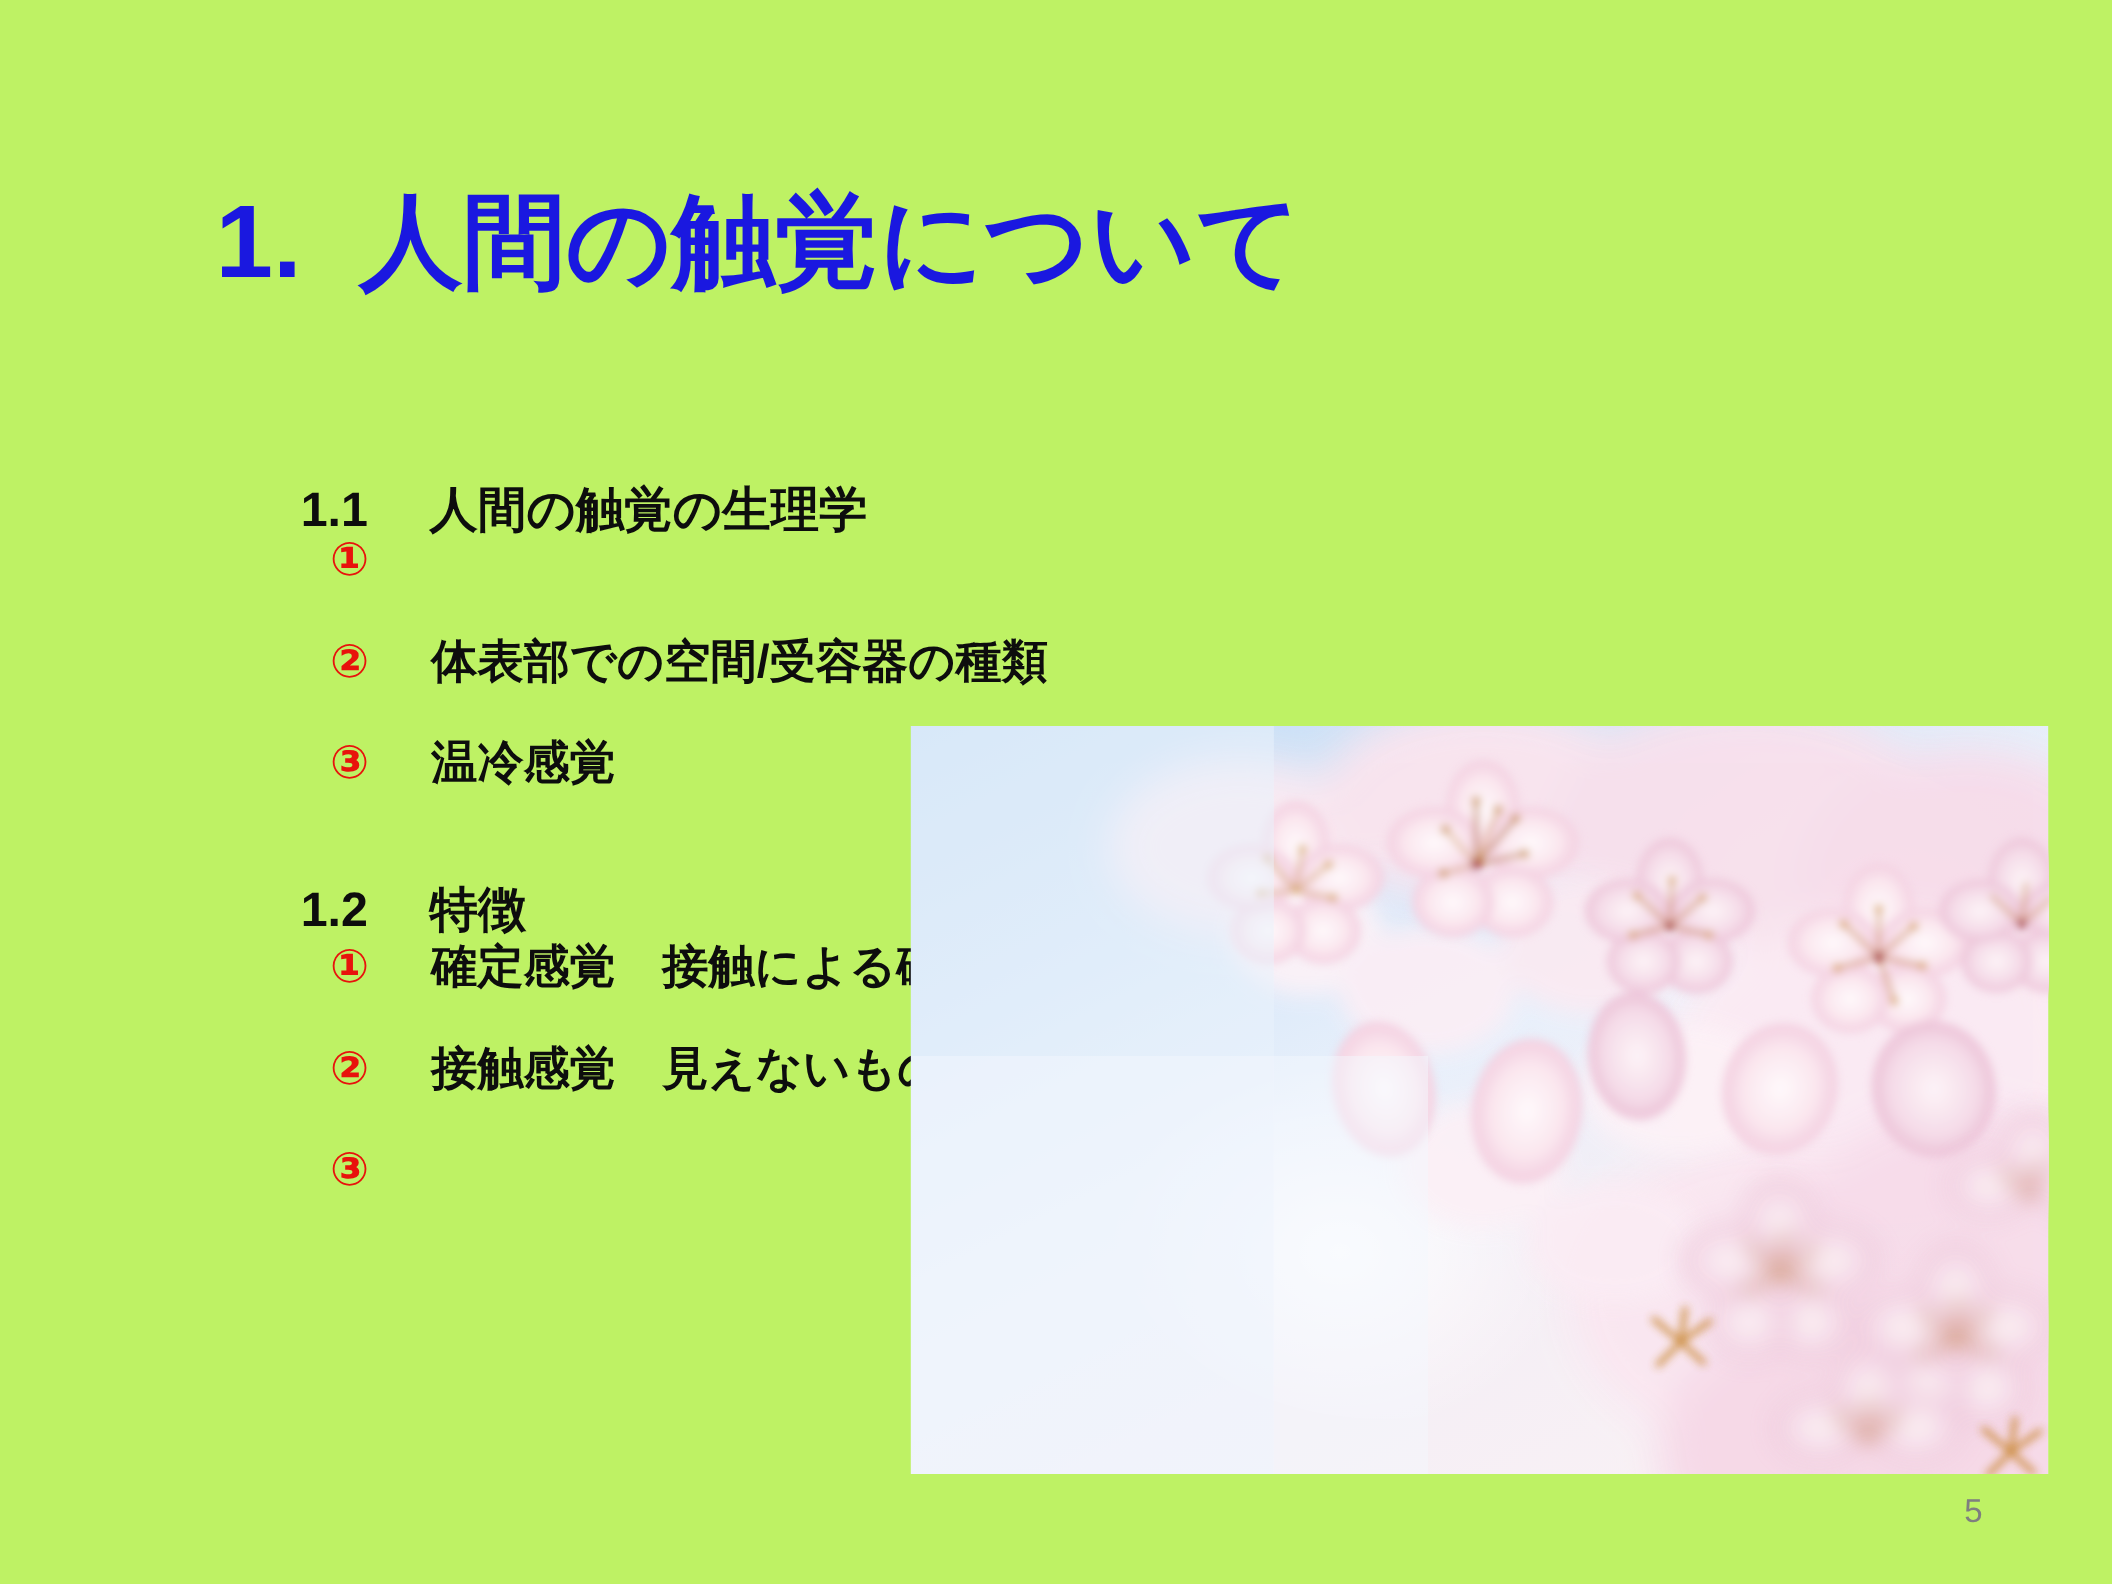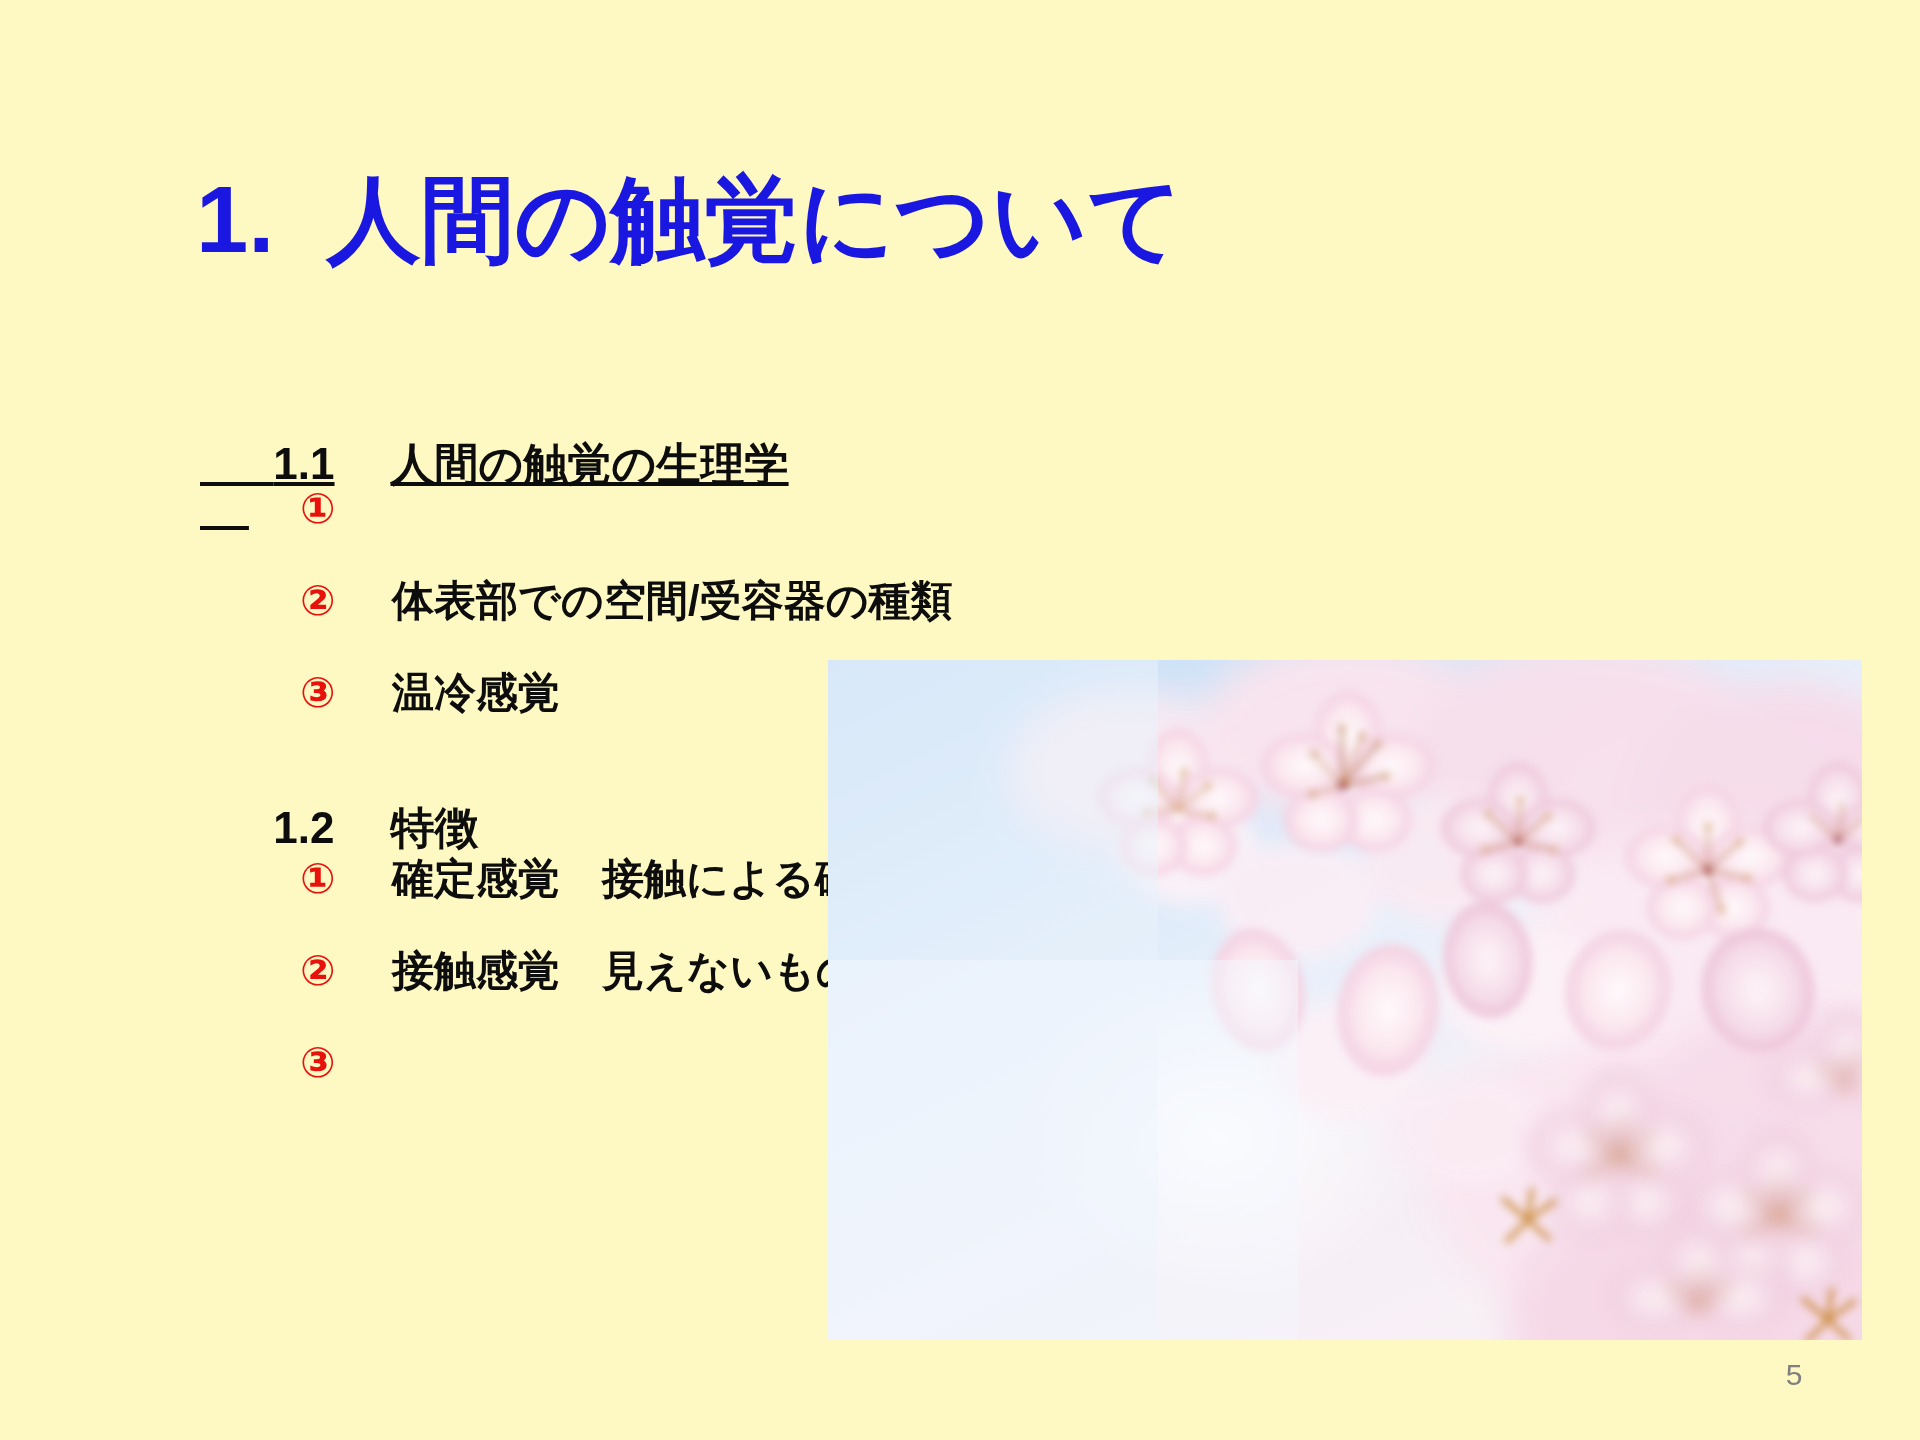--- a/index.html
+++ b/index.html
@@ -7,21 +7,21 @@
     padding: 0;
     background: #ffffff;
   }
   body {
     font-family: "Liberation Sans", "DejaVu Sans", sans-serif;
   }
   .slide {
     position: relative;
     width: 1920px;
     height: 1440px;
-    background: #fef9c3;
+    background: #bef264;
     overflow: hidden;
   }
 
   
   .slide-title {
     position: absolute;
     left: 196px;
     top: 168px;
     font-size: 94px;
     font-weight: bold;
@@ -95,21 +95,21 @@
 </style>
 </head>
 <body>
 
 <div class="slide">
 
   <div class="slide-title">1.  人間の触覚について</div>
 
   <div class="body-block">
 
-    <div class="lvl1" style="top:398px;text-decoration:underline;">
+    <div class="lvl1" style="top:398px;">
       <span>1.1</span><span style="display:inline-block;width:56px;"></span><span>人間の触覚の生理学</span>
     </div>
 
     <div class="lvl2" style="top:488px;">
       <span class="marker">①</span>
     </div>
 
     <div class="lvl2" style="top:580px;">
       <span class="marker">②</span><span class="lvl2-text">体表部での空間/受容器の種類</span>
     </div>

